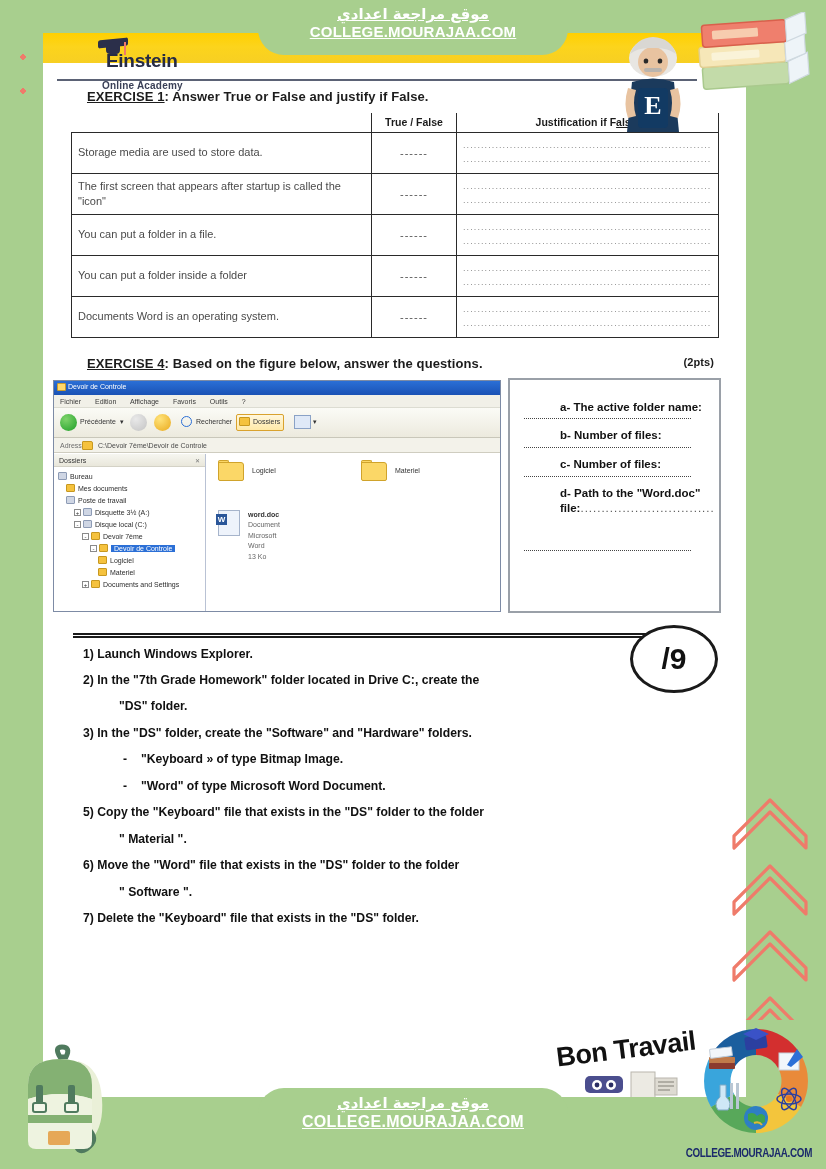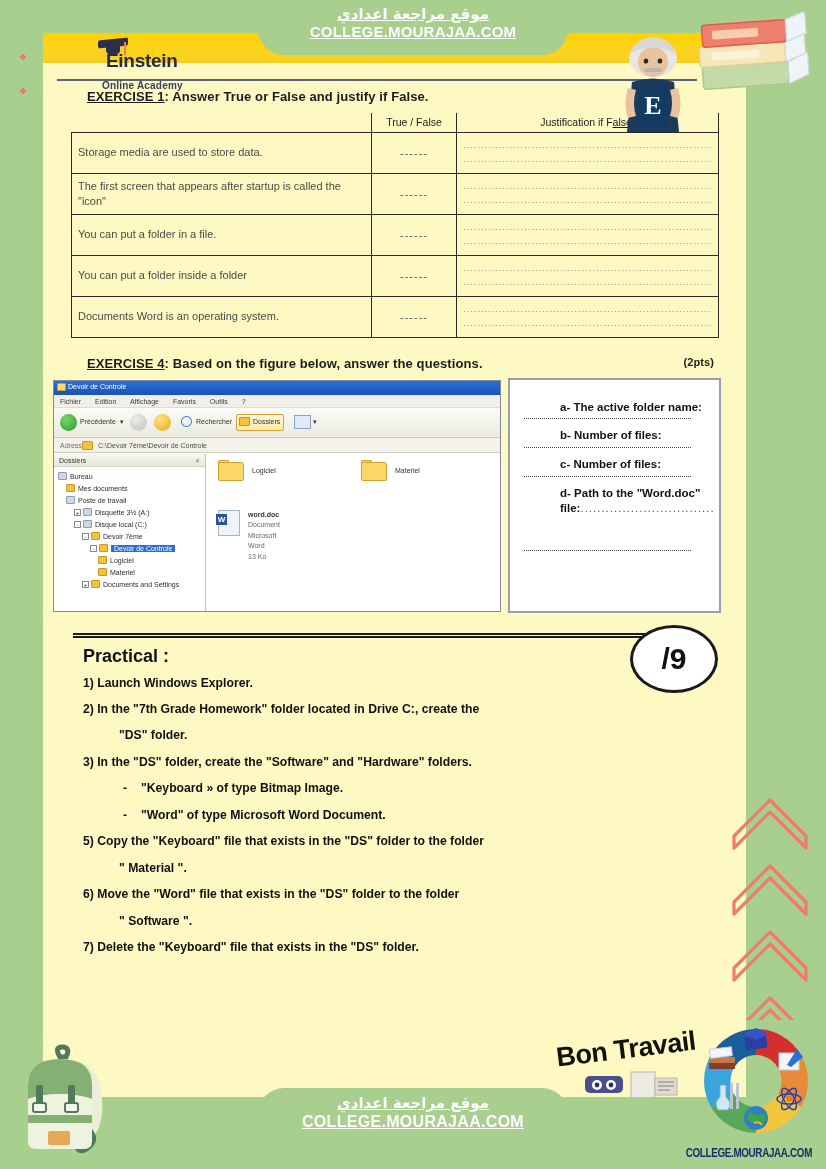--- a/index.html
+++ b/index.html
@@ -15,21 +15,21 @@
   .dotgrid {
     position: absolute; left: 0; top: 0; width: 390px; height: 105px;
     background-image: radial-gradient(#ef7b6a 2.6px, transparent 2.8px);
     background-size: 34px 34px; background-position: 6px 6px;
     z-index: 2; pointer-events: none;
   }
 
   
   .sheet {
     position: absolute; left: 43px; top: 33px; width: 703px; height: 1065px;
-    background: #fef9c3; z-index: 3;
+    background: #ffffff; z-index: 3;
   }
 
   
   .masthead {
     position: absolute; left: 0; top: 0; width: 660px; height: 30px;
     background: linear-gradient(180deg,#ffd000 0%,#fcd41c 45%,#f7cf23 100%);
   }
   .masthead::after {
     content:""; position:absolute; right:-1px; top:0; width:0; height:0;
     border-left: 0 solid transparent;
@@ -101,21 +101,21 @@
 
   
   table.tf {
     margin-left: 28px; width: 648px; border-collapse: collapse;
     table-layout: fixed;
   }
   table.tf th, table.tf td {
     border: 1px solid #2a2a2a; vertical-align: middle;
   }
   table.tf thead th {
-    border-top: none; height: 19px; font-size: 10.5px; font-weight:normal;
+    border-top: none; height: 19px; font-size: 10.5px; font-weight:bold;
     color:#1c1c1c;
   }
   table.tf thead th.blank { border: none; }
   table.tf thead th.c2 { width: 85px; }
   table.tf thead th.c3 { width: 262px; }
   table.tf thead th.c3 u { text-decoration: underline; }
   td.stmt {
     font-size: 11px; color:#4a4a4a; padding: 5px 4px 5px 6px; line-height:1.35;
     height: 41px;
   }
@@ -494,21 +494,20 @@
               <span>Path to the "Word.doc" file:</span><span class="ans-inline">................................</span>
             </div>
             <div class="ans-rule" style="margin-top:34px;"></div>
           </div>
         </div>
       </div>
 
       <div class="prac-wrap">
         <div class="prac-rule"></div>
         <div class="score-badge">/9</div>
-        <div class="prac-title">Practical :</div>
         <div class="prac-list" id="prac-host">
             <div class="prac-item">1) Launch Windows Explorer.</div>
             <div class="prac-item">2) In the "7th Grade Homework" folder located in Drive C:, create the</div>
             <div class="prac-item prac-sub">"DS" folder.</div>
             <div class="prac-item">3) In the "DS" folder, create the "Software" and "Hardware" folders.</div>
             <div class="prac-item prac-dash">"Keyboard » of type Bitmap Image.</div>
             <div class="prac-item prac-dash">"Word" of type Microsoft Word Document.</div>
             <div class="prac-item">5) Copy the "Keyboard" file that exists in the "DS" folder to the folder</div>
             <div class="prac-item prac-sub">" Material ".</div>
             <div class="prac-item">6) Move the "Word" file that exists in the "DS" folder to the folder</div>

